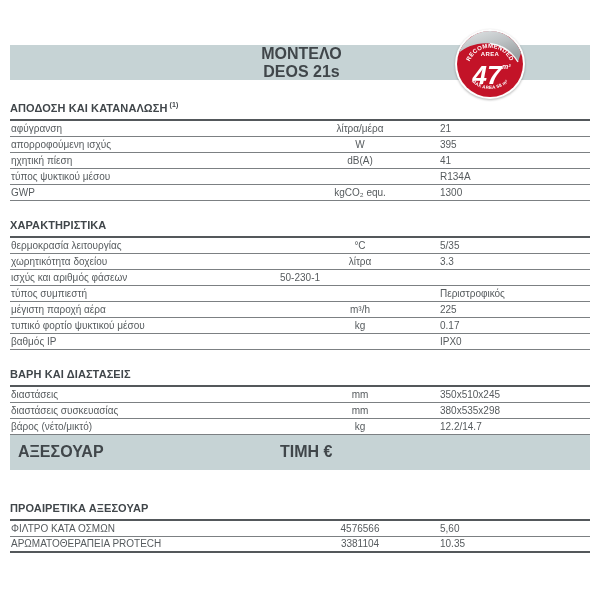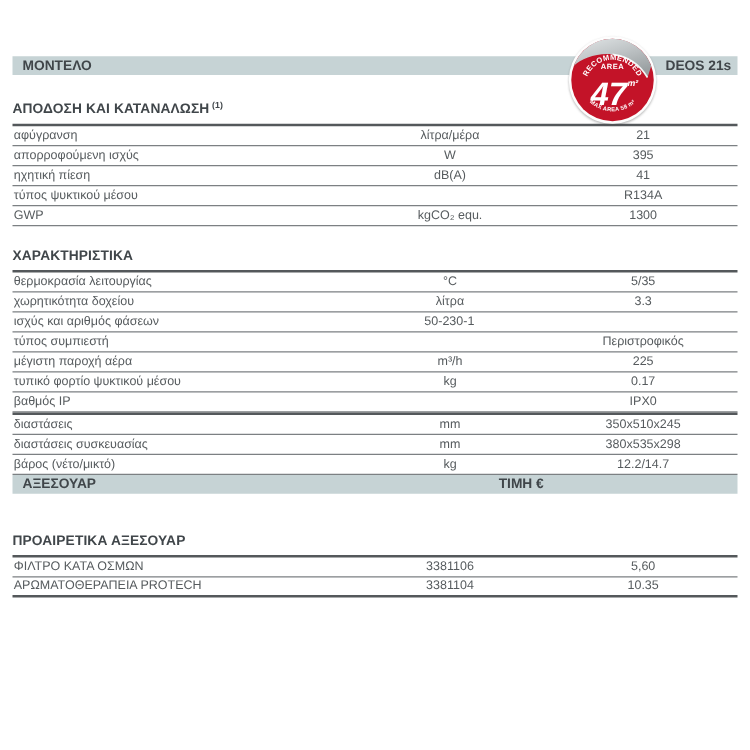--- a/index.html
+++ b/index.html
@@ -14,49 +14,49 @@
   html,body{margin:0;padding:0}
   body{
     width:600px;height:600px;background:#ffffff;
     font-family:"Liberation Sans","DejaVu Sans",sans-serif;
     color:var(--text);
   }
   .page{position:relative;width:600px;height:600px;overflow:hidden;background:#fff}
   .content{padding:45px 10px 0 10px}
 
   .bar{
-    background:var(--bar-bg);height:15px;
-    font-size:11px;font-weight:700;color:var(--heading);
+    background:var(--bar-bg);height:35px;
+    font-size:16px;font-weight:700;color:var(--heading);flex-direction:column;
   }
   .model-bar{display:flex;align-items:center;justify-content:space-between;padding:0 5px 0 8px}
 
   .sec-title{
     font-size:11px;font-weight:700;color:var(--heading);
     margin:18px 0 4px 0;letter-spacing:.1px;line-height:13px;
   }
   .sec-title sup{font-size:7px;font-weight:700}
 
   .spec-table{border-top:2px solid var(--line-strong)}
   .row{
     display:grid;grid-template-columns:1fr 160px 150px;
     align-items:center;height:16px;border-bottom:1px solid var(--line);
     font-size:10px;color:var(--text);
   }
   .cell{overflow:hidden;white-space:nowrap}
   .c-label{padding-left:1px}
   .c-unit{text-align:center}
-  .c-value{text-align:center;padding-right:1px}
+  .c-value{text-align:left;padding-right:1px}
 
   .acc-bar{
     display:grid;grid-template-columns:1fr 160px 150px;
     align-items:center;
   }
   .acc-bar .h-label{padding-left:8px}
   .acc-bar .h-code{text-align:center}
-  .acc-bar .h-price{text-align:right;padding-right:5px}
+  .acc-bar .h-price{text-align:left;padding-right:5px}
 
   .acc-table .row:last-child{border-bottom:2px solid var(--line-strong)}
 
   .badge{
     position:absolute;left:452px;top:22px;width:76px;height:78px;
     filter:drop-shadow(0 1px 1px rgba(70,70,70,.4));
   }
   .badge svg{width:100%;height:100%;display:block}
 </style>
 </head>
@@ -135,20 +135,21 @@
               <div class="cell c-value">0.17</div>
             </div>
             <div class="row">
               <div class="cell c-label">βαθμός IP</div>
               <div class="cell c-unit"></div>
               <div class="cell c-value">IPX0</div>
             </div>
           </div>
         </div>
         <div class="section">
+          <div class="sec-title">ΒΑΡΗ ΚΑΙ ΔΙΑΣΤΑΣΕΙΣ</div>
           <div class="spec-table">
             <div class="row">
               <div class="cell c-label">διαστάσεις</div>
               <div class="cell c-unit">mm</div>
               <div class="cell c-value">350x510x245</div>
             </div>
             <div class="row">
               <div class="cell c-label">διαστάσεις συσκευασίας</div>
               <div class="cell c-unit">mm</div>
               <div class="cell c-value">380x535x298</div>
@@ -165,21 +166,21 @@
     <div class="bar acc-bar">
       <span class="h-label">ΑΞΕΣΟΥΑΡ</span>
       <span class="h-price">ΤΙΜΗ €</span>
     </div>
 
     <div>
       <div class="sec-title" style="margin-top:32px">ΠΡΟΑΙΡΕΤΙΚΑ ΑΞΕΣΟΥΑΡ</div>
       <div class="spec-table acc-table">
           <div class="row">
             <div class="cell c-label">ΦΙΛΤΡΟ ΚΑΤΑ ΟΣΜΩΝ</div>
-            <div class="cell c-unit">3381106</div>
+            <div class="cell c-unit">4576566</div>
             <div class="cell c-value">5,60</div>
           </div>
           <div class="row">
             <div class="cell c-label">ΑΡΩΜΑΤΟΘΕΡΑΠΕΙΑ PROTECH</div>
             <div class="cell c-unit">3381104</div>
             <div class="cell c-value">10.35</div>
           </div>
         </div>
     </div>
 

